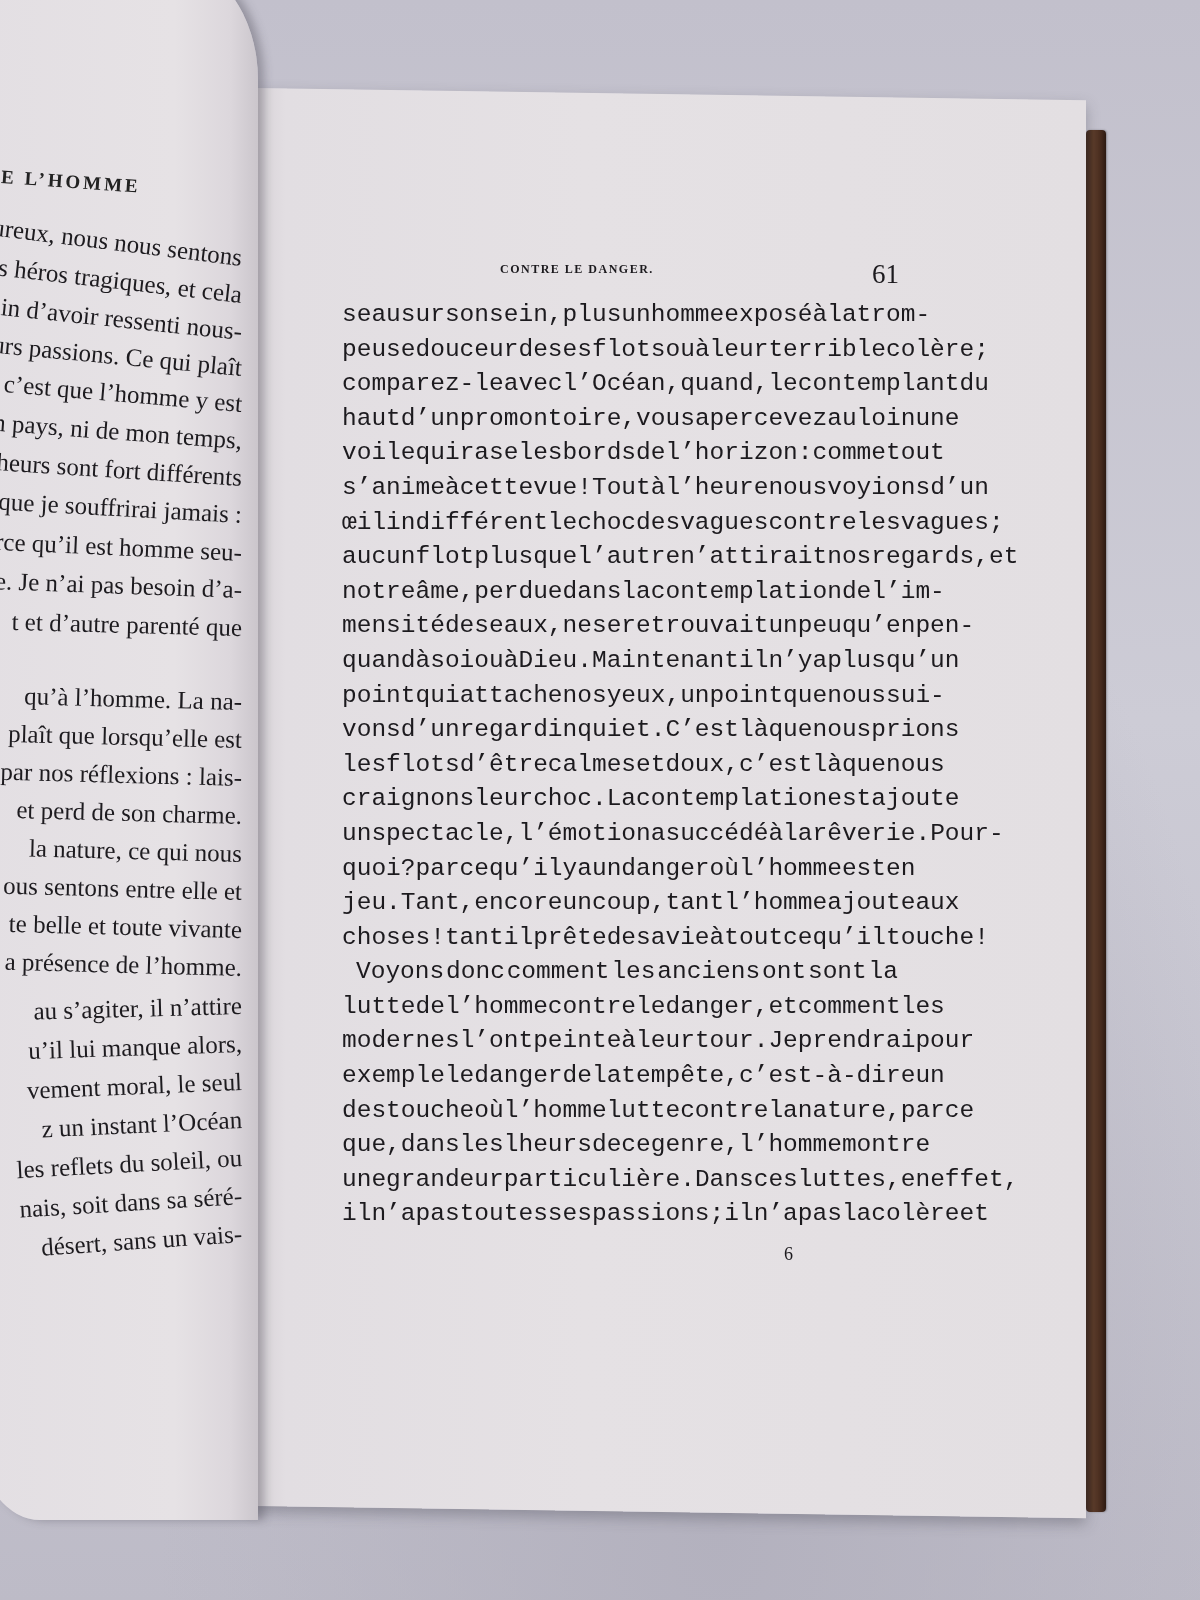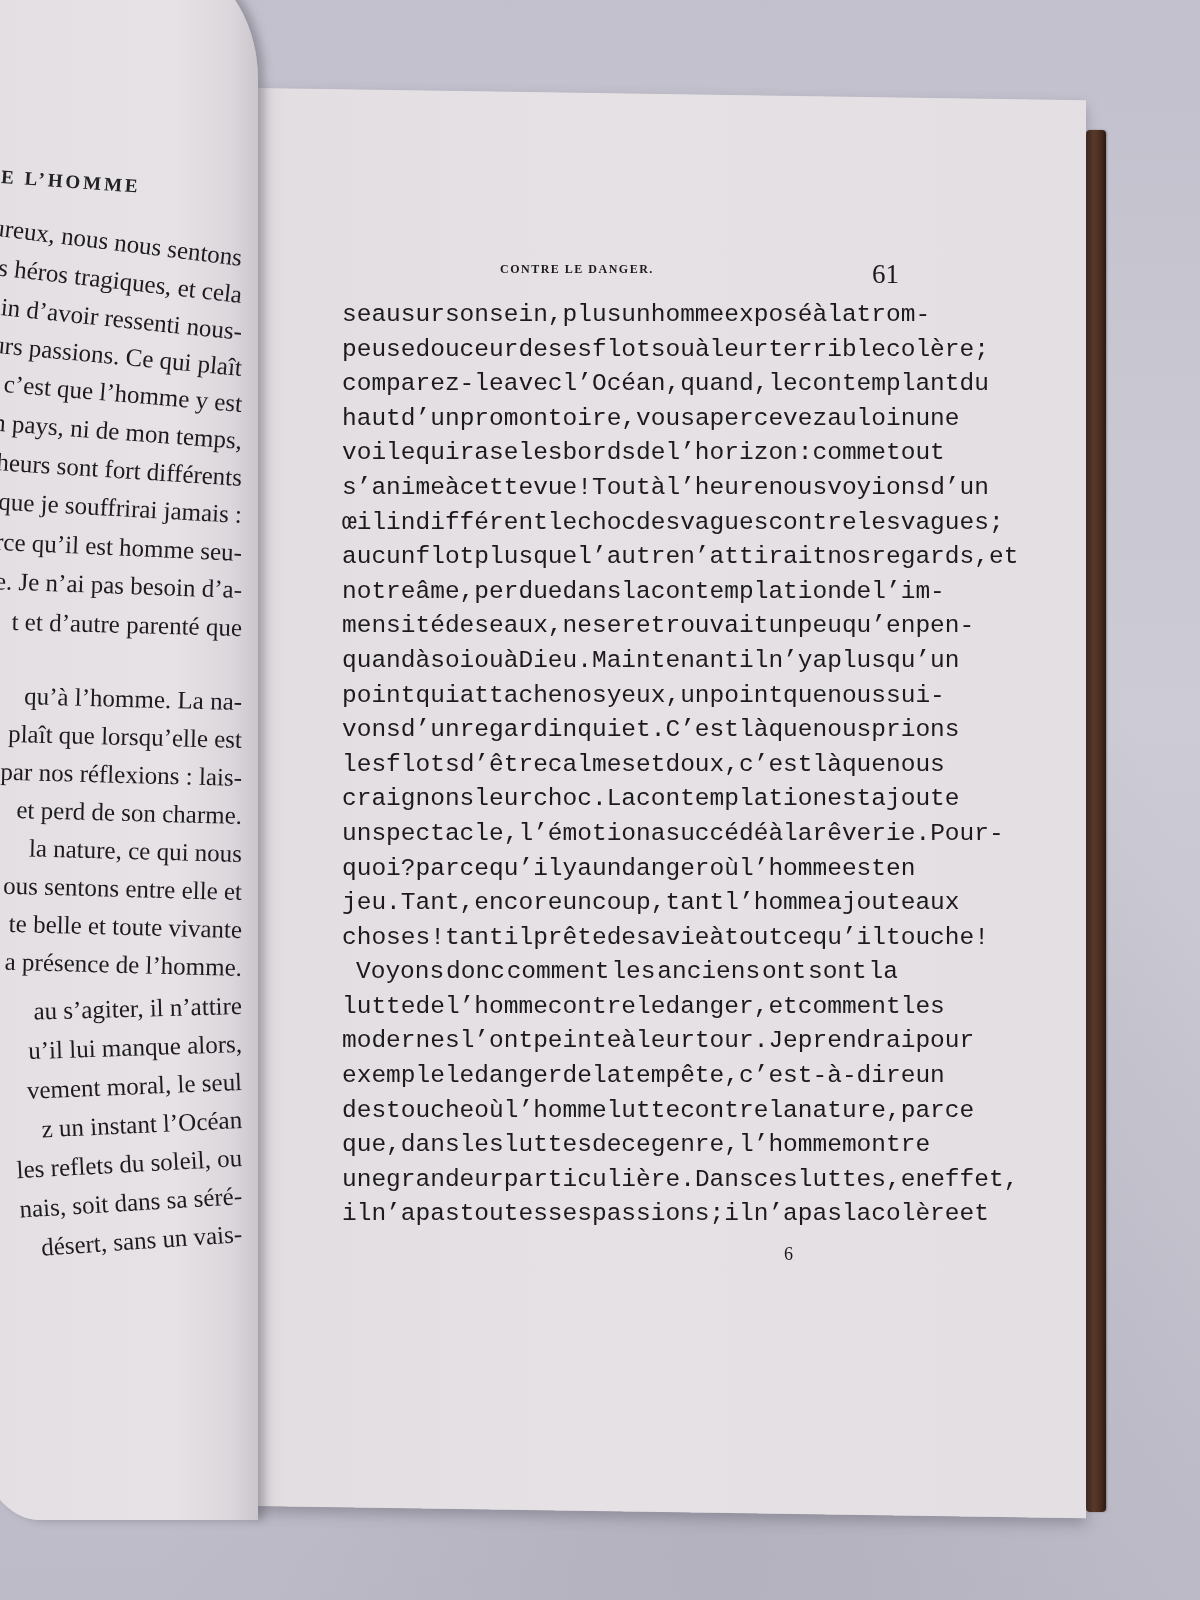--- a/index.html
+++ b/index.html
@@ -392,21 +392,21 @@
       <span class="word">lutte</span>
       <span class="word">contre</span>
       <span class="word">la</span>
       <span class="word">nature,</span>
       <span class="word">parce</span>
     </div>
     <div class="line">
       <span class="word">que,</span>
       <span class="word">dans</span>
       <span class="word">les</span>
-      <span class="word">luttes</span>
+      <span class="word">lheurs</span>
       <span class="word">de</span>
       <span class="word">ce</span>
       <span class="word">genre,</span>
       <span class="word">l’homme</span>
       <span class="word">montre</span>
     </div>
     <div class="line">
       <span class="word">une</span>
       <span class="word">grandeur</span>
       <span class="word">particulière.</span>

